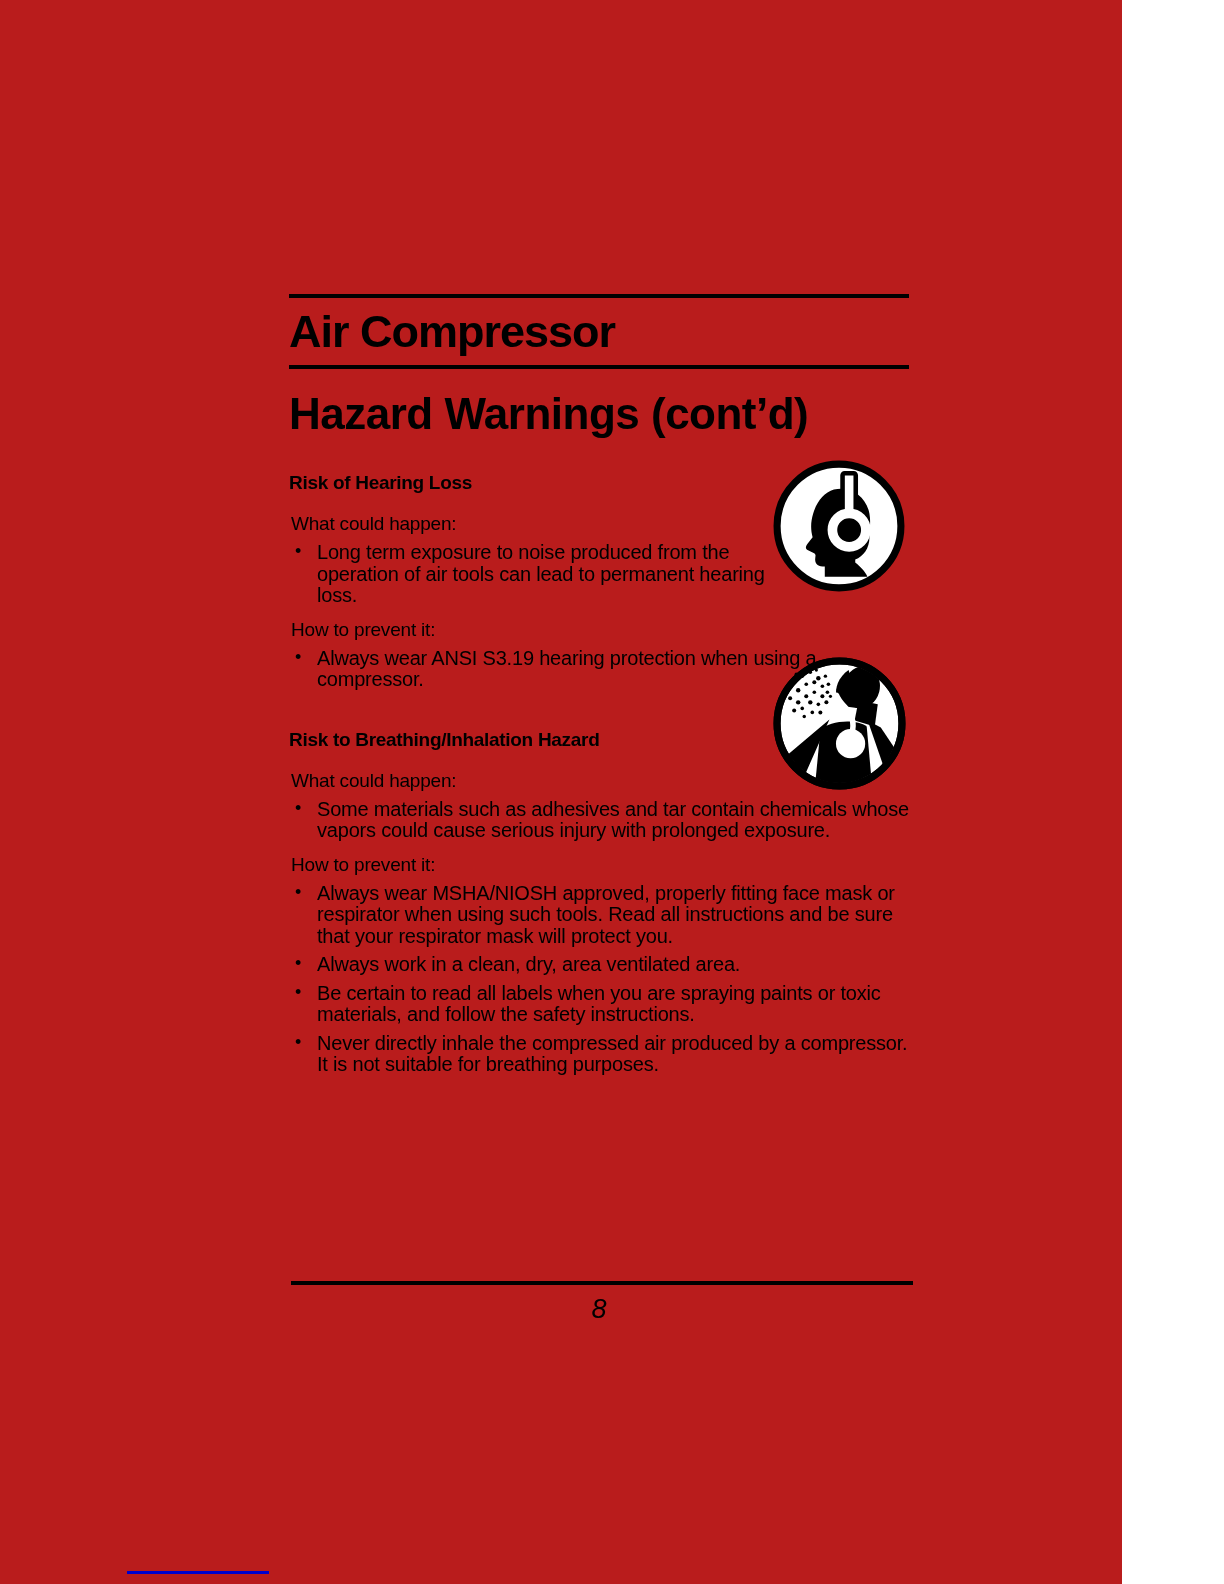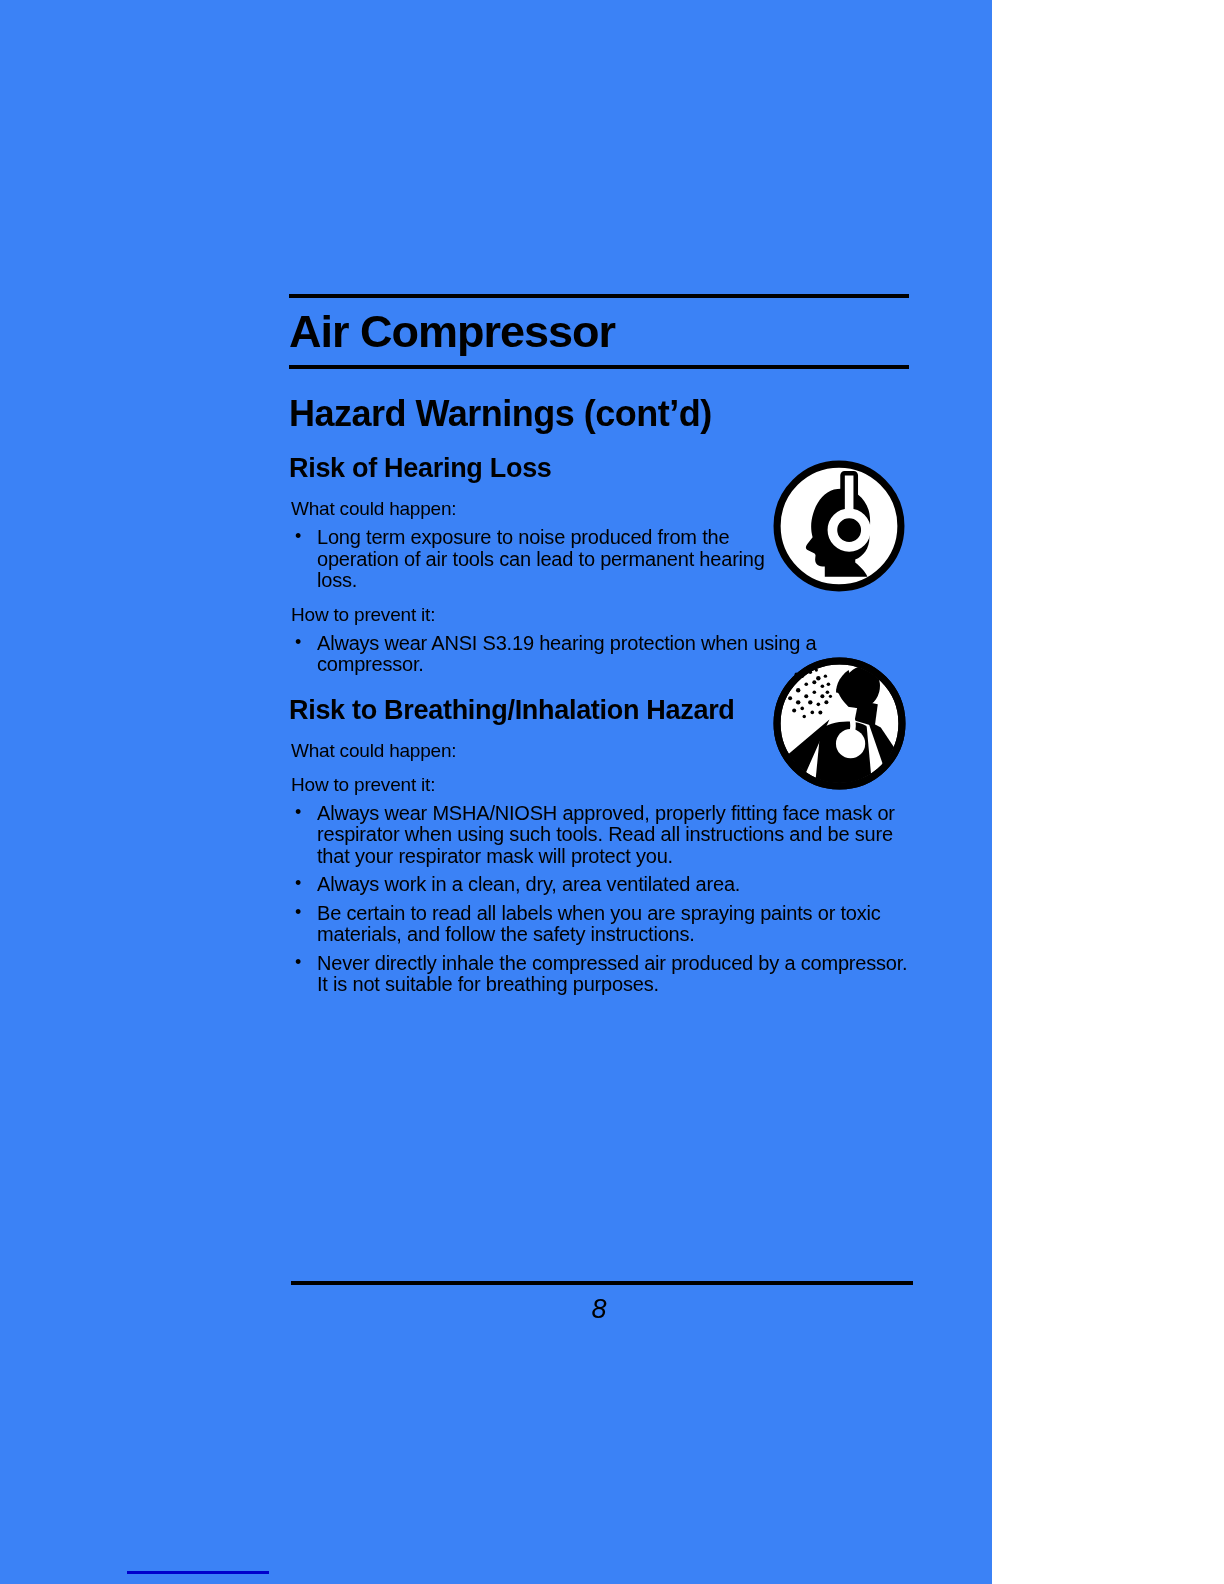--- a/index.html
+++ b/index.html
@@ -5,44 +5,44 @@
   * { box-sizing: border-box; }
   html, body { margin: 0; padding: 0; }
   body {
     width: 1224px; height: 1584px;
     background: #ffffff;
     font-family: "Liberation Sans", sans-serif;
     color: #000000;
   }
   .page {
     position: relative;
-    width: 992px; height: 1584px;
-    background: #3b82f6;
+    width: 1122px; height: 1584px;
+    background: #b91c1c;
     overflow: hidden;
   }
   .column {
     position: absolute;
     left: 289px; top: 294px;
     width: 620px;
   }
   .rule { height: 4px; background: #000; }
   .doc-title {
     font-size: 45px; line-height: 48px; font-weight: bold;
     letter-spacing: -1px;
     margin: 10px 0 9px 0;
   }
   .main-heading {
-    font-size: 36px; line-height: 40px; font-weight: bold;
+    font-size: 44px; line-height: 40px; font-weight: bold;
     letter-spacing: -0.5px;
     margin: 25px 0 0 0;
   }
   .sub-heading {
-    font-size: 27px; line-height: 36px; font-weight: bold;
+    font-size: 19px; line-height: 36px; font-weight: bold;
     letter-spacing: -0.3px;
-    margin: 16px 0 0 0;
+    margin: 31px 0 0 0;
   }
   .sub-heading.narrow { max-width: 470px; }
   .lead {
     font-size: 19px; line-height: 22px; letter-spacing: -0.2px;
     margin: 12px 0 0 2px;
   }
   ul.bullets {
     list-style: none;
     margin: 5px 0 0 0; padding: 0;
   }
@@ -108,20 +108,21 @@
 
     <ul class="bullets">
       <li>Always wear ANSI S3.19 hearing protection when using a compressor.</li>
     </ul>
 
     <h3 class="sub-heading narrow">Risk to Breathing/Inhalation Hazard</h3>
 
     <p class="lead">What could happen:</p>
 
     <ul class="bullets">
+      <li>Some materials such as adhesives and tar contain chemicals whose vapors could cause serious injury with prolonged exposure.</li>
     </ul>
 
     <p class="lead">How to prevent it:</p>
 
     <ul class="bullets">
       <li>Always wear MSHA/NIOSH approved, properly fitting face mask or respirator when using such tools. Read all instructions and be sure that your respirator mask will protect you.</li>
       <li>Always work in a clean, dry, area ventilated area.</li>
       <li>Be certain to read all labels when you are spraying paints or toxic materials, and follow the safety instructions.</li>
       <li>Never directly inhale the compressed air produced by a compressor. It is not suitable for breathing purposes.</li>
     </ul>

